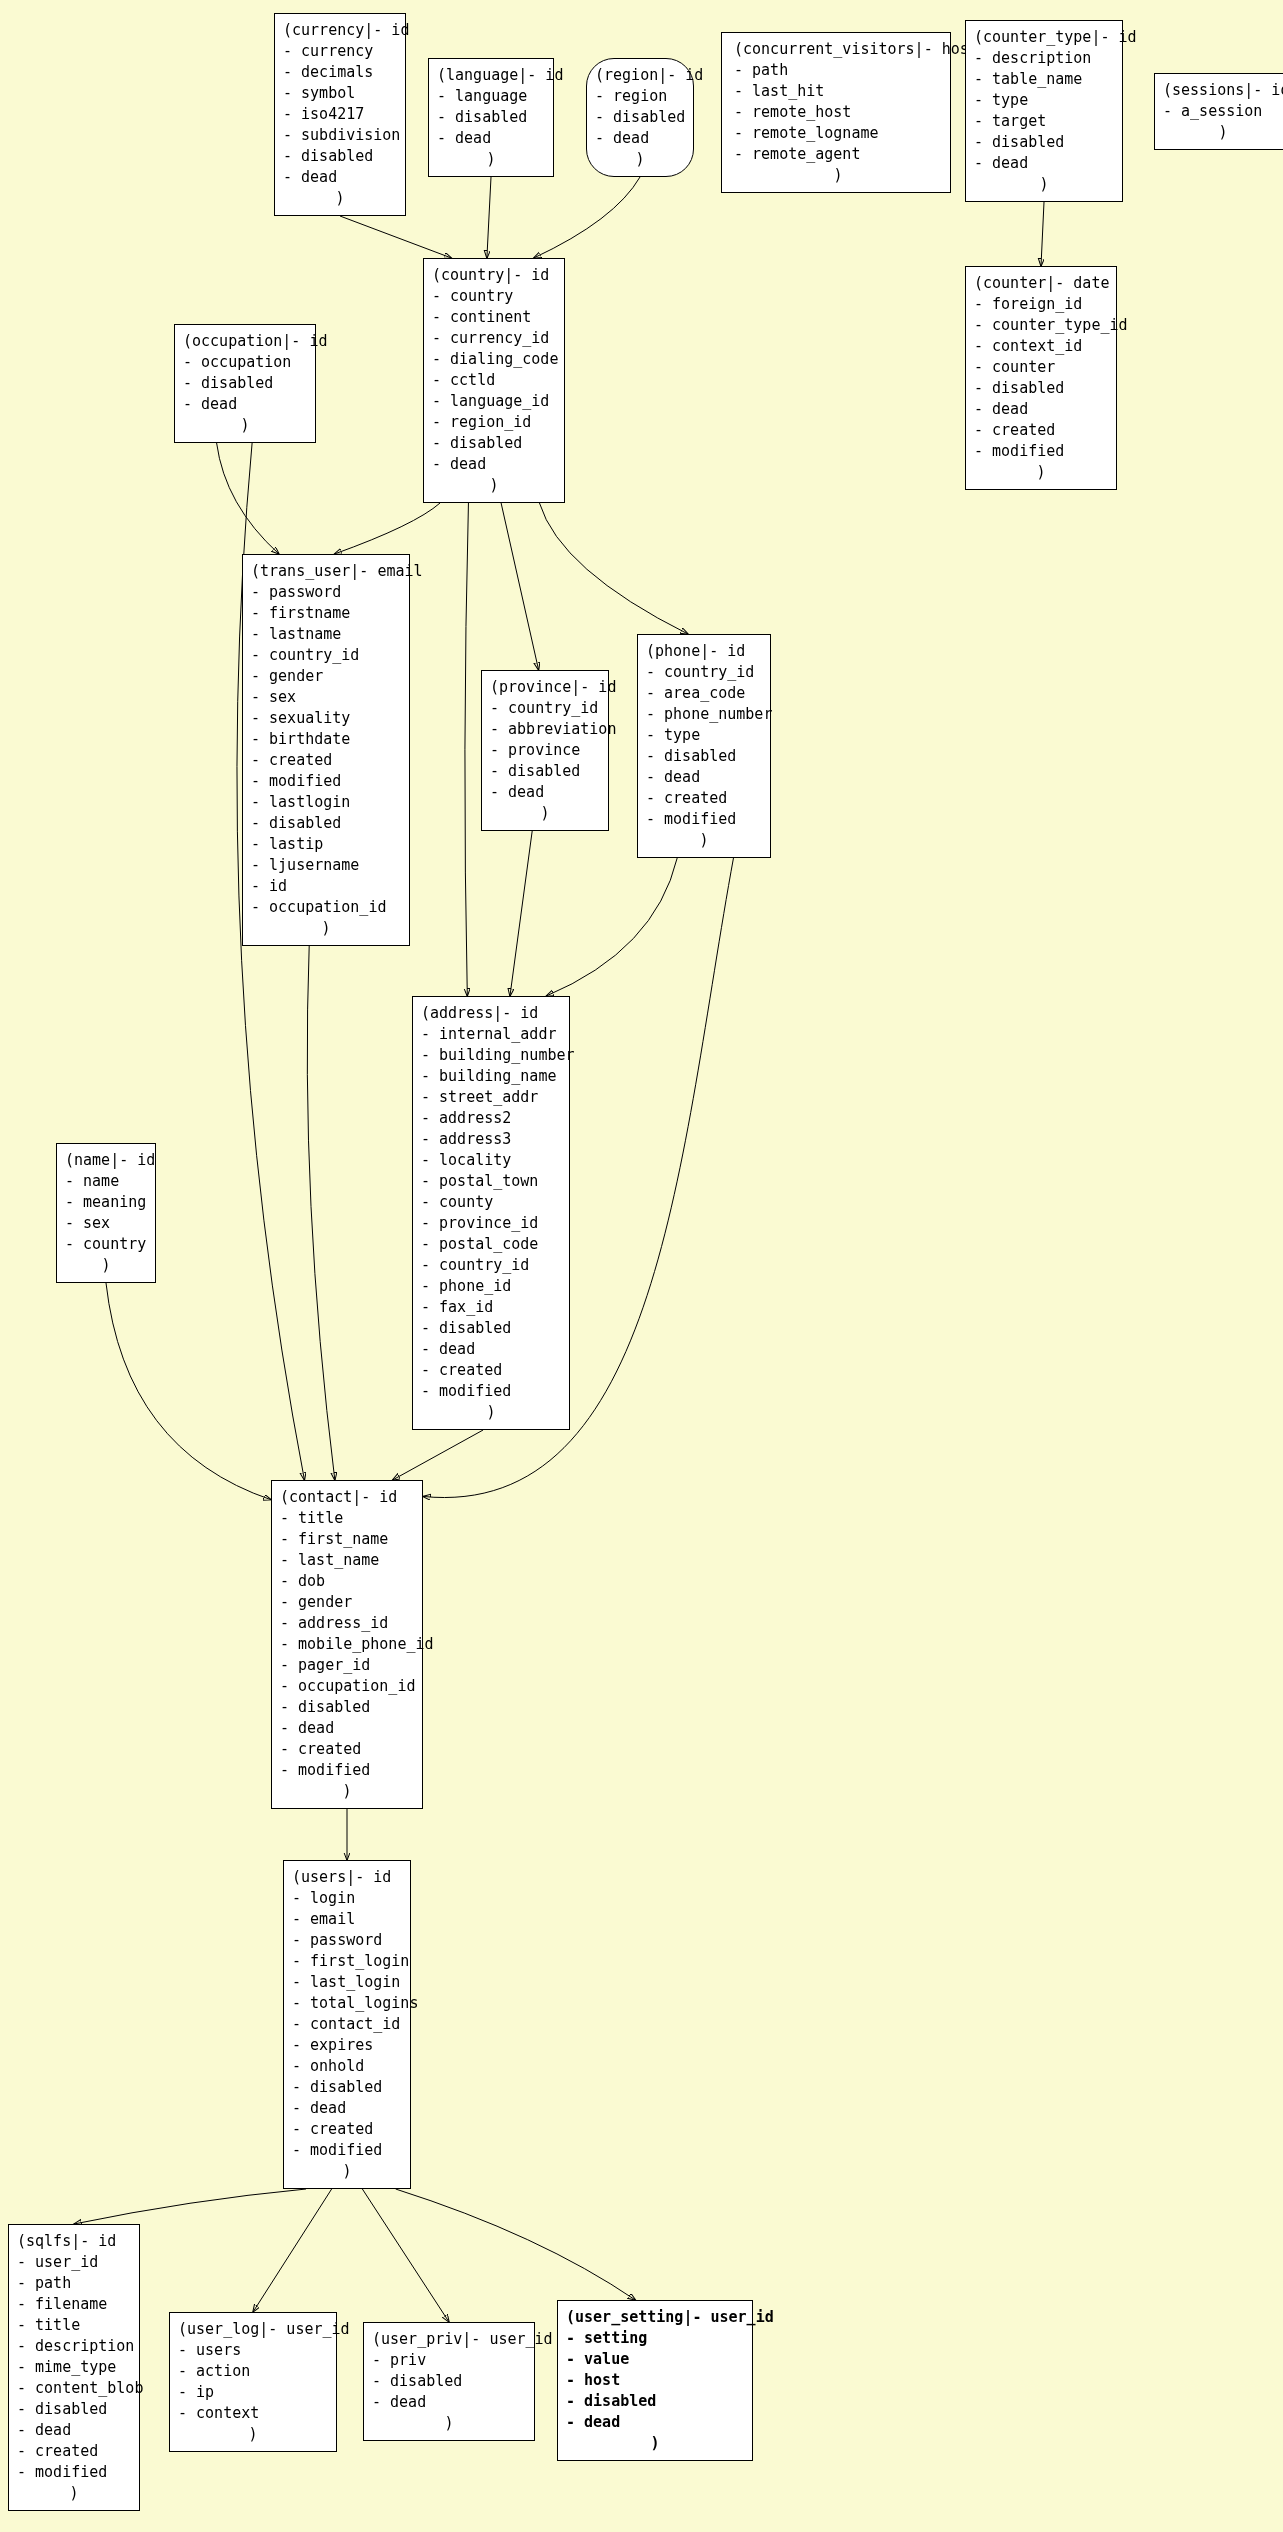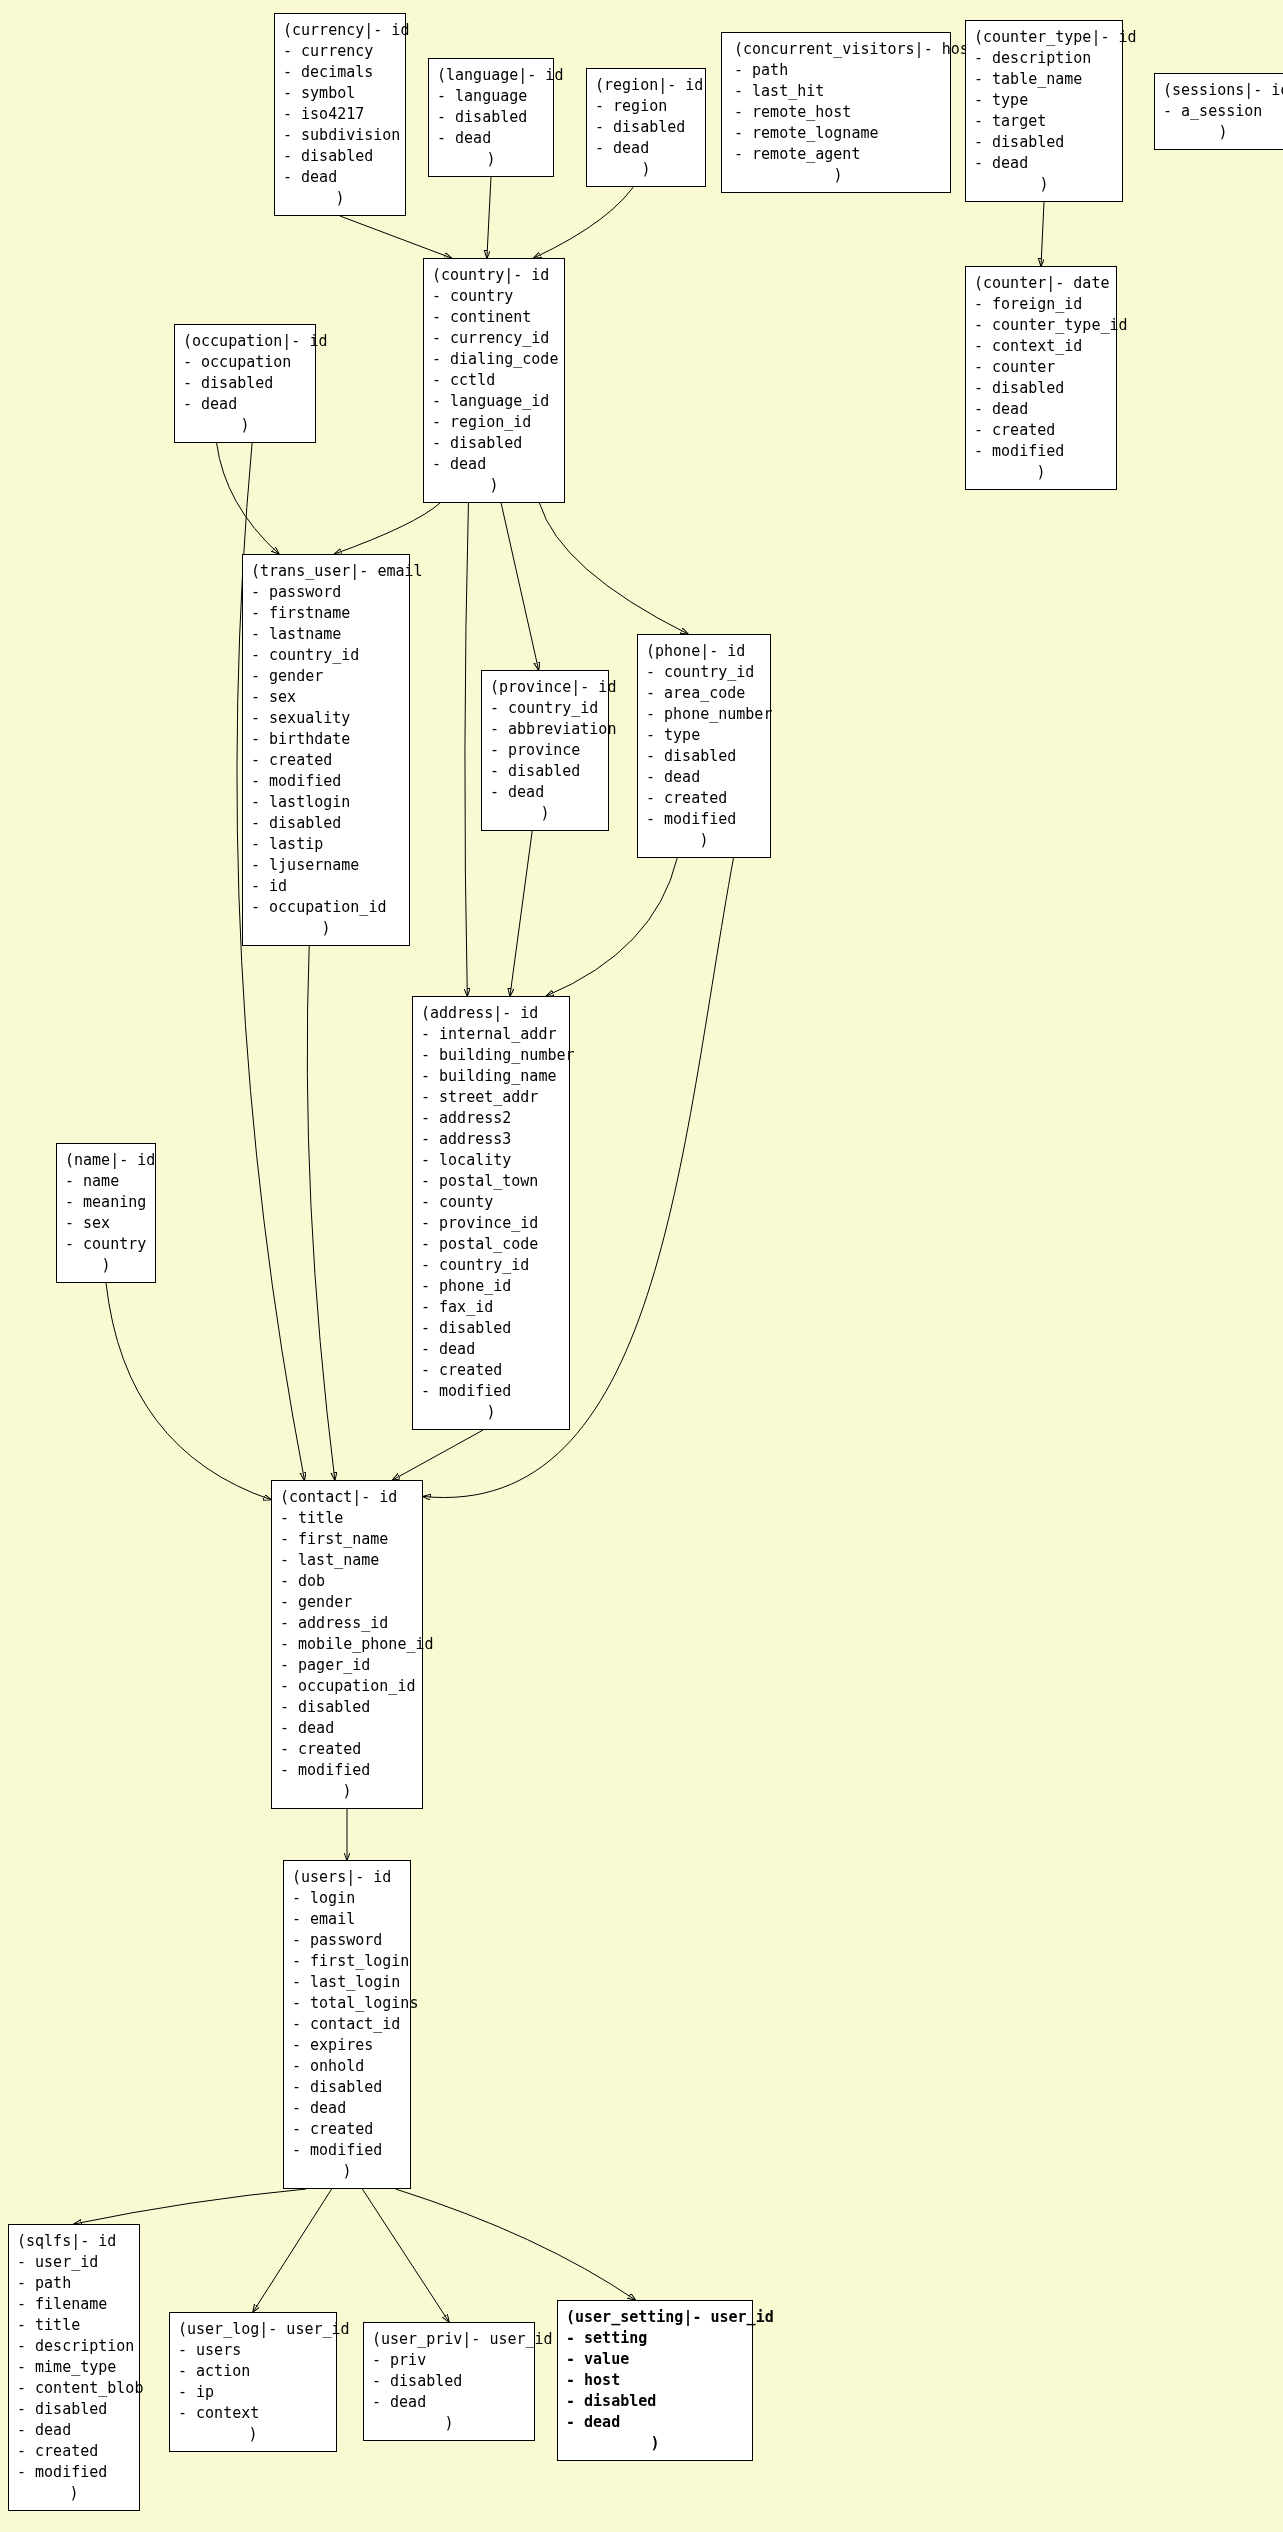--- a/index.html
+++ b/index.html
@@ -48,21 +48,21 @@
         <path d="M347,1809 L347,1860" marker-end="url(#arrow)"></path>
         <path d="M306.04,2189 Q190,2200 74,2224" marker-end="url(#arrow)"></path>
         <path d="M331.64,2189 L253,2312" marker-end="url(#arrow)"></path>
         <path d="M362.36,2189 L449,2322" marker-end="url(#arrow)"></path>
         <path d="M395.64,2189 Q540,2235 635.4,2300" marker-end="url(#arrow)"></path>
       </g>
   </svg>
 
 <div class="node" style="left: 274px; top: 13px; width: 132px;"><div class="hdr">(currency|- id</div><div class="fld">- currency</div><div class="fld">- decimals</div><div class="fld">- symbol</div><div class="fld">- iso4217</div><div class="fld">- subdivision</div><div class="fld">- disabled</div><div class="fld">- dead</div><div class="ftr">)</div></div>
     <div class="node" style="left: 428px; top: 58px; width: 126px;"><div class="hdr">(language|- id</div><div class="fld">- language</div><div class="fld">- disabled</div><div class="fld">- dead</div><div class="ftr">)</div></div>
-    <div class="node" style="left: 586px; top: 68px; width: 120px;"><div class="hdr">(region|- id</div><div class="fld">- region</div><div class="fld">- disabled</div><div class="fld">- dead</div><div class="ftr">)</div></div>
+    <div class="node" style="left: 586px; top: 58px; width: 108px; border-radius: 28px;"><div class="hdr">(region|- id</div><div class="fld">- region</div><div class="fld">- disabled</div><div class="fld">- dead</div><div class="ftr">)</div></div>
     <div class="node" style="left: 721px; top: 32px; width: 230px; padding-left: 12px;"><div class="hdr">(concurrent_visitors|- host</div><div class="fld">- path</div><div class="fld">- last_hit</div><div class="fld">- remote_host</div><div class="fld">- remote_logname</div><div class="fld">- remote_agent</div><div class="ftr">)</div></div>
     <div class="node" style="left: 965px; top: 20px; width: 158px;"><div class="hdr">(counter_type|- id</div><div class="fld">- description</div><div class="fld">- table_name</div><div class="fld">- type</div><div class="fld">- target</div><div class="fld">- disabled</div><div class="fld">- dead</div><div class="ftr">)</div></div>
     <div class="node" style="left: 1154px; top: 73px; width: 138px;"><div class="hdr">(sessions|- id</div><div class="fld">- a_session</div><div class="ftr">)</div></div>
     <div class="node" style="left: 965px; top: 266px; width: 152px;"><div class="hdr">(counter|- date</div><div class="fld">- foreign_id</div><div class="fld">- counter_type_id</div><div class="fld">- context_id</div><div class="fld">- counter</div><div class="fld">- disabled</div><div class="fld">- dead</div><div class="fld">- created</div><div class="fld">- modified</div><div class="ftr">)</div></div>
     <div class="node" style="left: 423px; top: 258px; width: 142px;"><div class="hdr">(country|- id</div><div class="fld">- country</div><div class="fld">- continent</div><div class="fld">- currency_id</div><div class="fld">- dialing_code</div><div class="fld">- cctld</div><div class="fld">- language_id</div><div class="fld">- region_id</div><div class="fld">- disabled</div><div class="fld">- dead</div><div class="ftr">)</div></div>
     <div class="node" style="left: 174px; top: 324px; width: 142px;"><div class="hdr">(occupation|- id</div><div class="fld">- occupation</div><div class="fld">- disabled</div><div class="fld">- dead</div><div class="ftr">)</div></div>
     <div class="node" style="left: 242px; top: 554px; width: 168px;"><div class="hdr">(trans_user|- email</div><div class="fld">- password</div><div class="fld">- firstname</div><div class="fld">- lastname</div><div class="fld">- country_id</div><div class="fld">- gender</div><div class="fld">- sex</div><div class="fld">- sexuality</div><div class="fld">- birthdate</div><div class="fld">- created</div><div class="fld">- modified</div><div class="fld">- lastlogin</div><div class="fld">- disabled</div><div class="fld">- lastip</div><div class="fld">- ljusername</div><div class="fld">- id</div><div class="fld">- occupation_id</div><div class="ftr">)</div></div>
     <div class="node" style="left: 481px; top: 670px; width: 128px;"><div class="hdr">(province|- id</div><div class="fld">- country_id</div><div class="fld">- abbreviation</div><div class="fld">- province</div><div class="fld">- disabled</div><div class="fld">- dead</div><div class="ftr">)</div></div>
     <div class="node" style="left: 637px; top: 634px; width: 134px;"><div class="hdr">(phone|- id</div><div class="fld">- country_id</div><div class="fld">- area_code</div><div class="fld">- phone_number</div><div class="fld">- type</div><div class="fld">- disabled</div><div class="fld">- dead</div><div class="fld">- created</div><div class="fld">- modified</div><div class="ftr">)</div></div>
     <div class="node" style="left: 412px; top: 996px; width: 158px;"><div class="hdr">(address|- id</div><div class="fld">- internal_addr</div><div class="fld">- building_number</div><div class="fld">- building_name</div><div class="fld">- street_addr</div><div class="fld">- address2</div><div class="fld">- address3</div><div class="fld">- locality</div><div class="fld">- postal_town</div><div class="fld">- county</div><div class="fld">- province_id</div><div class="fld">- postal_code</div><div class="fld">- country_id</div><div class="fld">- phone_id</div><div class="fld">- fax_id</div><div class="fld">- disabled</div><div class="fld">- dead</div><div class="fld">- created</div><div class="fld">- modified</div><div class="ftr">)</div></div>

